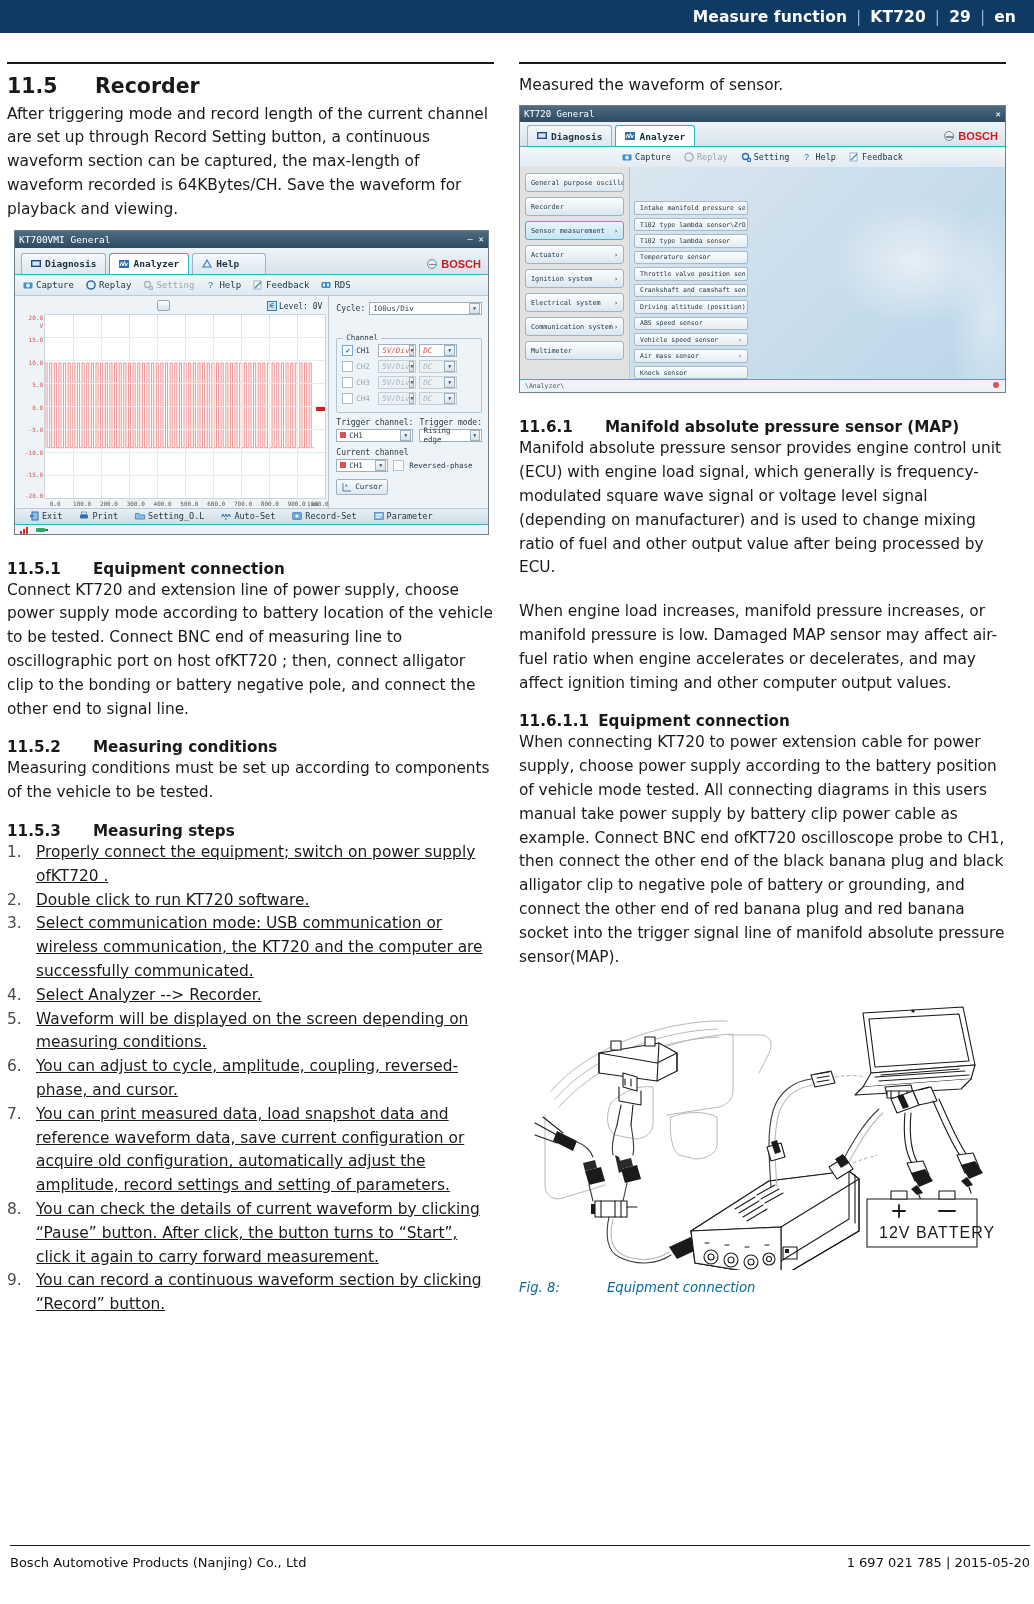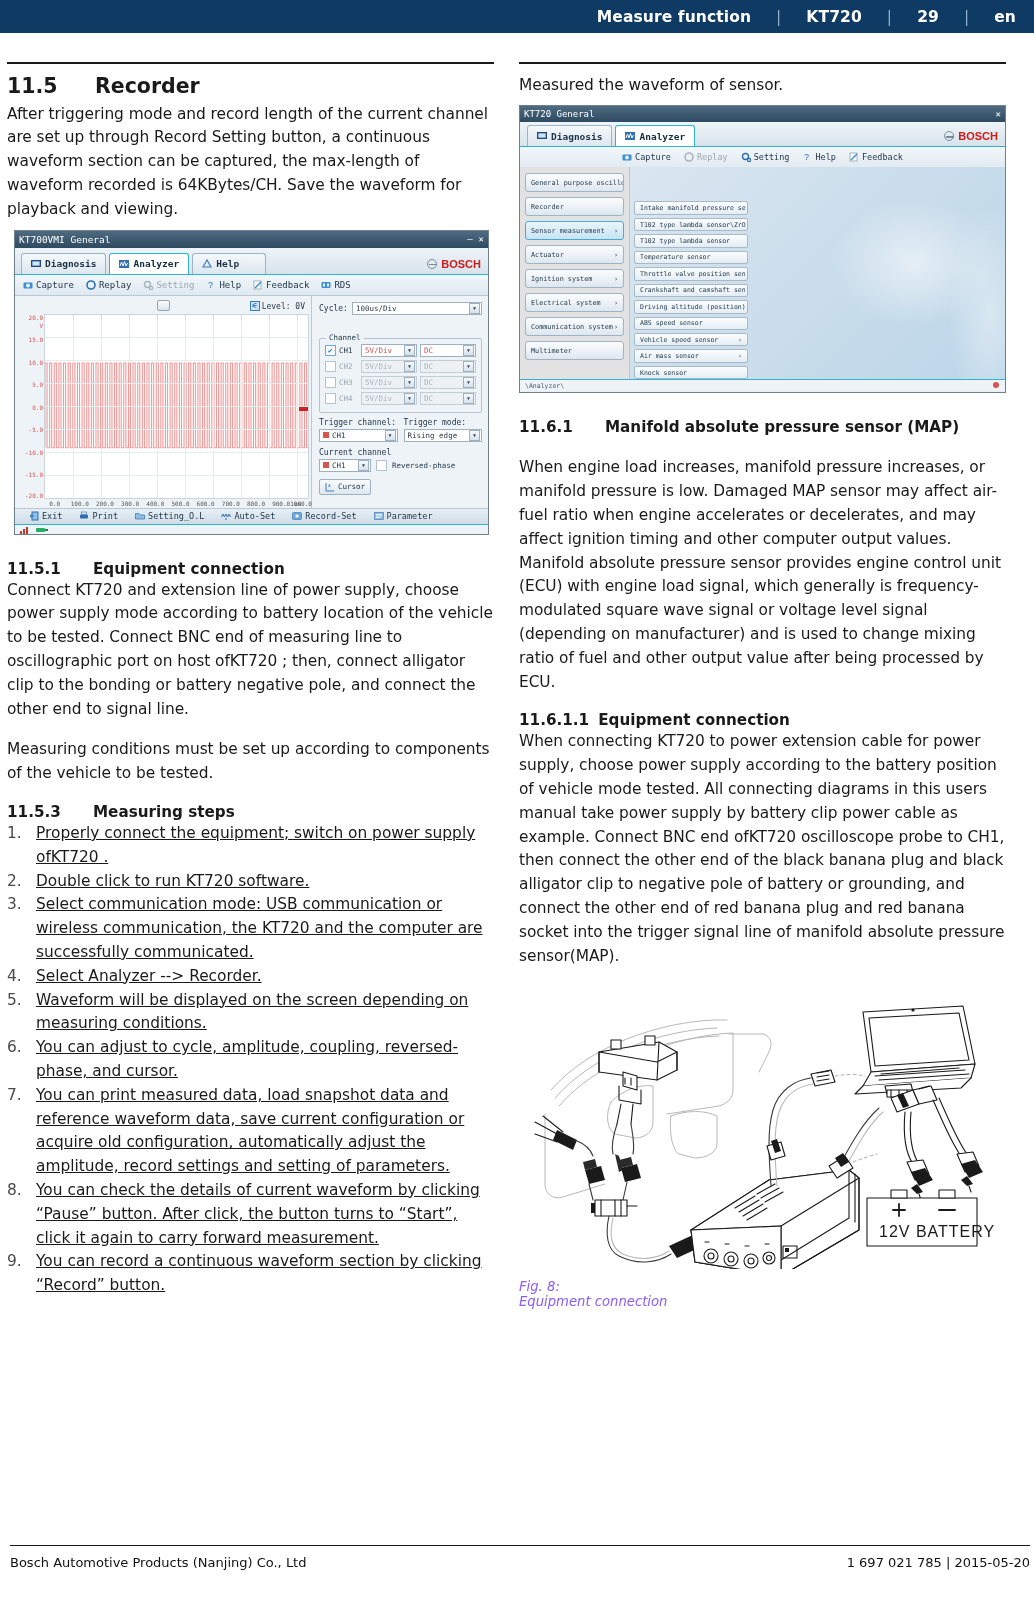--- a/index.html
+++ b/index.html
@@ -13,21 +13,21 @@
     overflow:hidden;
   }
 
   
   .page-header{
     position:absolute; top:0; left:0; width:1034px; height:33px;
     background:#0e3a63;
     display:flex; align-items:center; justify-content:flex-end;
   }
   .page-header .hdr-inner{
-    display:flex; align-items:center; gap:16px;
+    display:flex; align-items:center; gap:0;
     color:#ffffff; font-size:15.5px; font-weight:bold;
     padding-right:18px; letter-spacing:.1px;
   }
   .hdr-sep{ color:#8fb0ca; padding:0 9px; font-weight:normal; }
 
   
   .col{ position:absolute; top:62px; width:487px; }
   .col-left{ left:7px; }
   .col-right{ left:519px; }
 
@@ -62,22 +62,22 @@
     content:counter(s) ".";
     position:absolute; left:0; top:0; width:24px;
     color:#4a4a4a;
   }
 
   .blockgap-sm{ height:17px; }
   .blockgap-md{ height:25px; }
 
   
   .figcap{
-    font-size:13.2px; font-style:italic; color:#8b5cf6;
-    display:flex; margin-top:10px;flex-direction:column;
+    font-size:13.2px; font-style:italic; color:#0369a1;
+    display:flex; margin-top:10px;
   }
   .figcap .fnum{ width:88px; flex:none; }
 
   
   .page-footer{
     position:absolute; left:10px; top:1545px; width:1020px;
   }
   .page-footer .fline{ height:1.3px; background:#1a1a1a; }
   .page-footer .frow{
     display:flex; justify-content:space-between;
@@ -188,21 +188,21 @@
     flex:1; background:#eef3f7; padding:6px 6px 0 7px; font-size:8px; color:#26384a;
   }
   .row-inline{ display:flex; align-items:center; gap:4px; margin-bottom:23px; }
   .lbl{ white-space:nowrap; }
   .combo{
     flex:1; height:13px; background:#fff; border:1px solid #9db1c0;
     display:flex; align-items:center; justify-content:space-between;
     padding:0 1px 0 3px; font-size:7.5px; color:#2a3b4d;
   }
   .combo.sm{ width:52px; flex:none; }
-  .combo.xs{ width:56px; flex:none; }
+  .combo.xs{ width:38px; flex:none;font-style:italic; }
   .combo.dim{ background:#eef1f4; color:#a8b4bf; border-color:#c3cdd6; }
   .combo .arw{
     width:11px; height:11px; background:linear-gradient(#f7fafc,#d6e1ea);
     border:1px solid #9db1c0; display:flex; align-items:center; justify-content:center;
     font-size:5px; color:#3d5064;
   }
   .combo.red{ color:#d9534f; }
   .fieldset{
     border:1px solid #b6c4d0; border-radius:2px; padding:5px 5px 4px 5px;
     margin-bottom:5px; position:relative;
@@ -713,20 +713,24 @@
   <div class="blockgap-md"></div>
 
   <h3 class="sub">
     <span class="num">11.5.1</span>
     <span>Equipment connection</span>
   </h3>
   <p class="body">Connect KT720 and extension line of power supply, choose power supply mode according to battery location of the vehicle to be tested. Connect BNC end of measuring line to oscillographic port on host ofKT720 ; then, connect alligator clip to the bonding or battery negative pole, and connect the other end to signal line.</p>
 
   <div class="blockgap-sm"></div>
 
+  <h3 class="sub">
+    <span class="num">11.5.2</span>
+    <span>Measuring conditions</span>
+  </h3>
   <p class="body">Measuring conditions must be set up according to components of the vehicle to be tested.</p>
 
   <div class="blockgap-sm"></div>
 
   <h3 class="sub">
     <span class="num">11.5.3</span>
     <span>Measuring steps</span>
   </h3>
   <ol class="steps">
     <li>Properly connect the equipment; switch on power supply ofKT720 .</li>
@@ -917,22 +921,22 @@
       </span>
     </div>
   </div>
 
   <div class="blockgap-md"></div>
 
   <h3 class="sub">
     <span class="num">11.6.1</span>
     <span>Manifold absolute pressure sensor (MAP)</span>
   </h3>
+  <p class="body">Manifold absolute pressure sensor provides engine control unit (ECU) with engine load signal, which generally is frequency-modulated square wave signal or voltage level signal (depending on manufacturer) and is used to change mixing ratio of fuel and other output value after being processed by ECU.</p>
   <p class="body gap">When engine load increases, manifold pressure increases, or manifold pressure is low. Damaged MAP sensor may affect air-fuel ratio when engine accelerates or decelerates, and may affect ignition timing and other computer output values.</p>
-  <p class="body">Manifold absolute pressure sensor provides engine control unit (ECU) with engine load signal, which generally is frequency-modulated square wave signal or voltage level signal (depending on manufacturer) and is used to change mixing ratio of fuel and other output value after being processed by ECU.</p>
 
   <div class="blockgap-sm"></div>
 
   <h3 class="sub tight">
     <span class="num">11.6.1.1</span>
     <span>Equipment connection</span>
   </h3>
   <p class="body">When connecting KT720 to power extension cable for power supply, choose power supply according to the battery position of vehicle mode tested. All connecting diagrams in this users manual take power supply by battery clip power cable as example. Connect BNC end ofKT720 oscilloscope probe to CH1, then connect the other end of the black banana plug and black alligator clip to negative pole of battery or grounding, and connect the other end of red banana plug and red banana socket into the trigger signal line of manifold absolute pressure sensor(MAP).</p>
 
   <div id="fig8">

